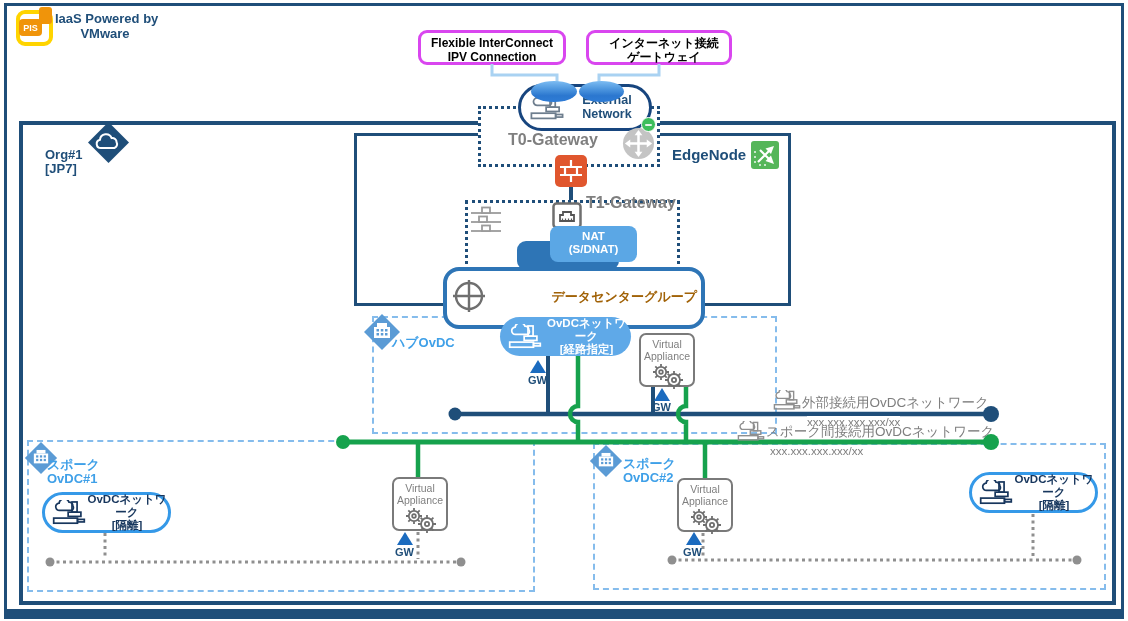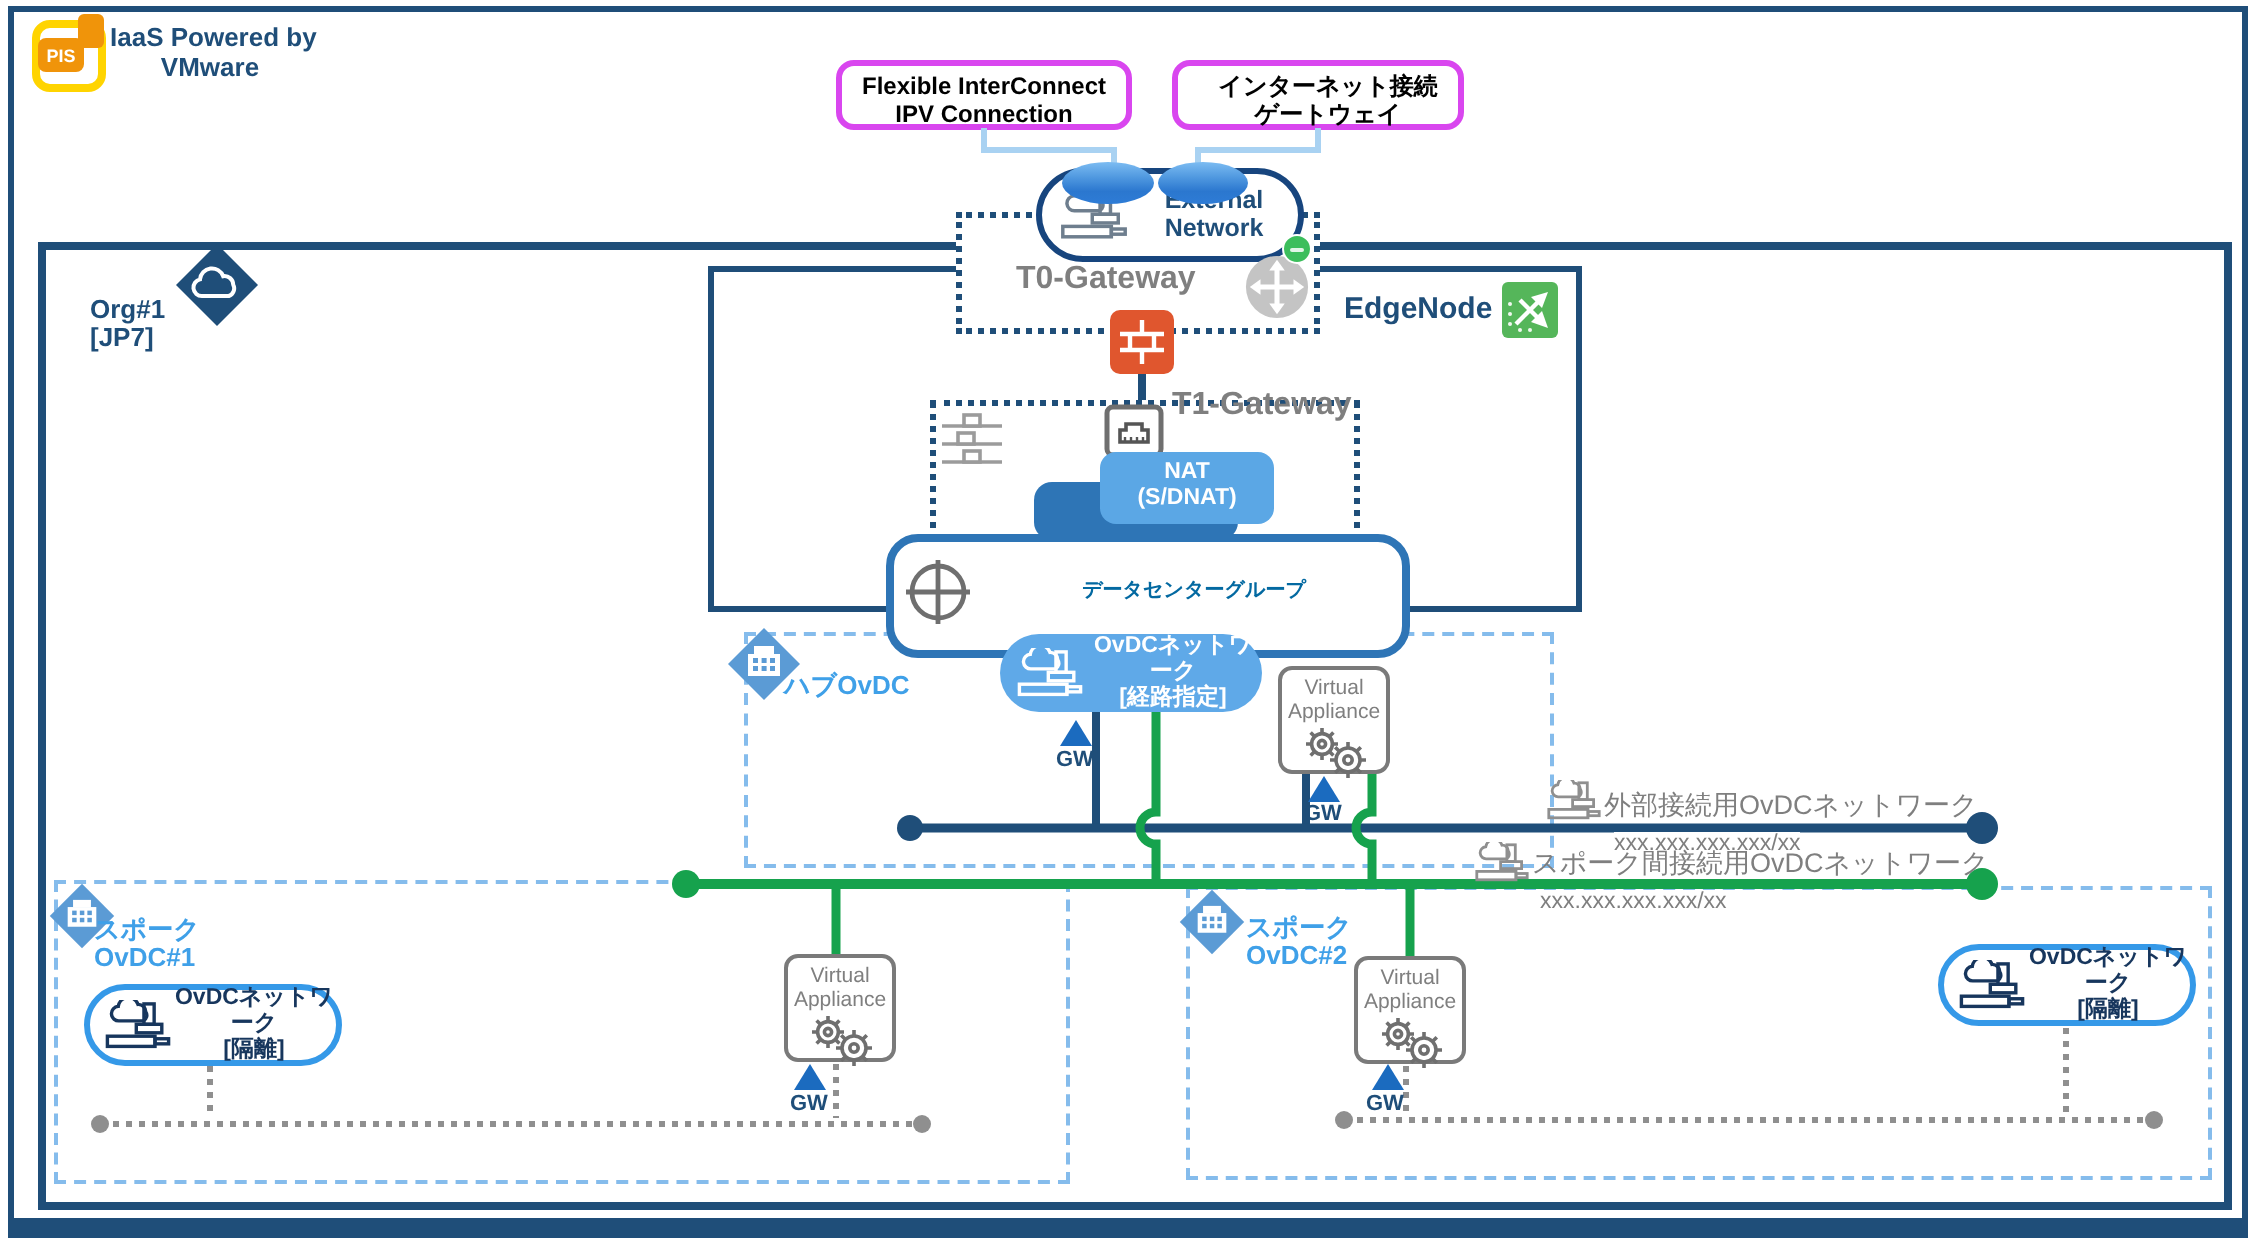--- a/index.html
+++ b/index.html
@@ -194,21 +194,21 @@
   <div class="abs natfront" style="left:550px;top:226px;width:87px;height:36px;">
     <div>NAT</div>
     <div>(S/DNAT)</div>
   </div>
 
   <div class="abs dcbox" style="left:443px;top:267px;width:262px;height:62px;"></div>
   <svg class="abs" style="left:452px;top:279px;" width="34" height="34" viewBox="0 0 34 34">
     <circle cx="17" cy="17" r="13" fill="none" stroke="#6F6F6F" stroke-width="2.4"></circle>
     <path d="M1 17h32M17 1v32" stroke="#6F6F6F" stroke-width="2.4"></path>
   </svg>
-  <div class="t navy b" style="left:497px;top:288px;width:200px;text-align:center;font-size:10px;color:#0369a1;">データセンターグループ</div>
+  <div class="t navy b" style="left:497px;top:288px;width:200px;text-align:right;font-size:13px;color:#a16207;">データセンターグループ</div>
 
   <svg class="abs" style="left:86px;top:120px;" width="45" height="45" viewBox="0 0 45 45">
     <polygon points="22.5,2 43,22.5 22.5,43 2,22.5" fill="#1F4E79"></polygon>
     <path d="M15 28a4.2 4.2 0 0 1-1-8.3 6 6 0 0 1 11.6-1.6 4.3 4.3 0 0 1 5 4.2 4 4 0 0 1-2.2 5.7z" fill="none" stroke="#fff" stroke-width="2"></path>
   </svg>
   <div class="t navy b" style="left:45px;top:148px;font-size:13px;line-height:13.5px;">
     <div>Org#1</div>
     <div>[JP7]</div>
   </div>
 

